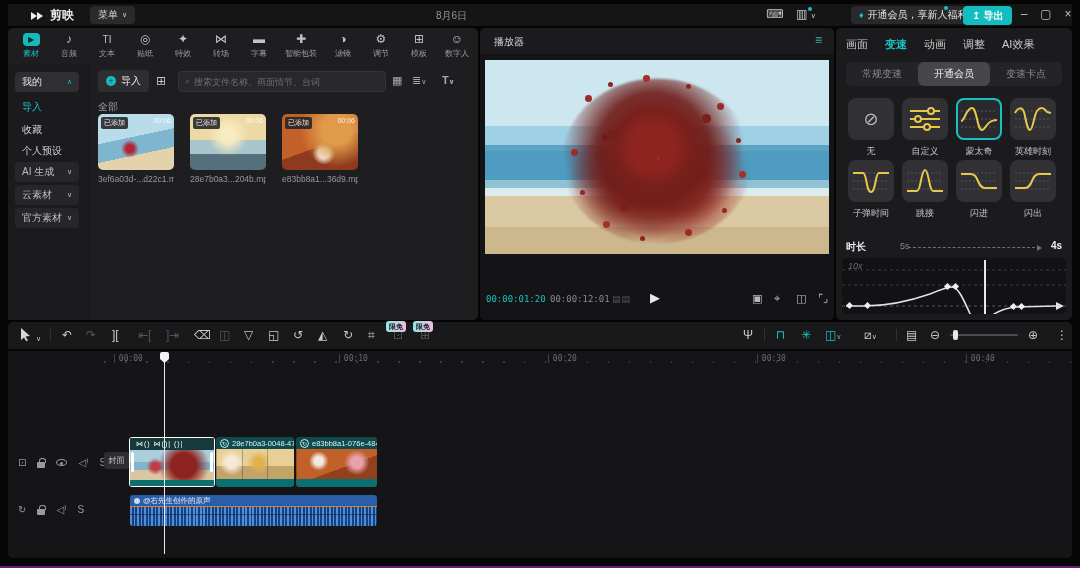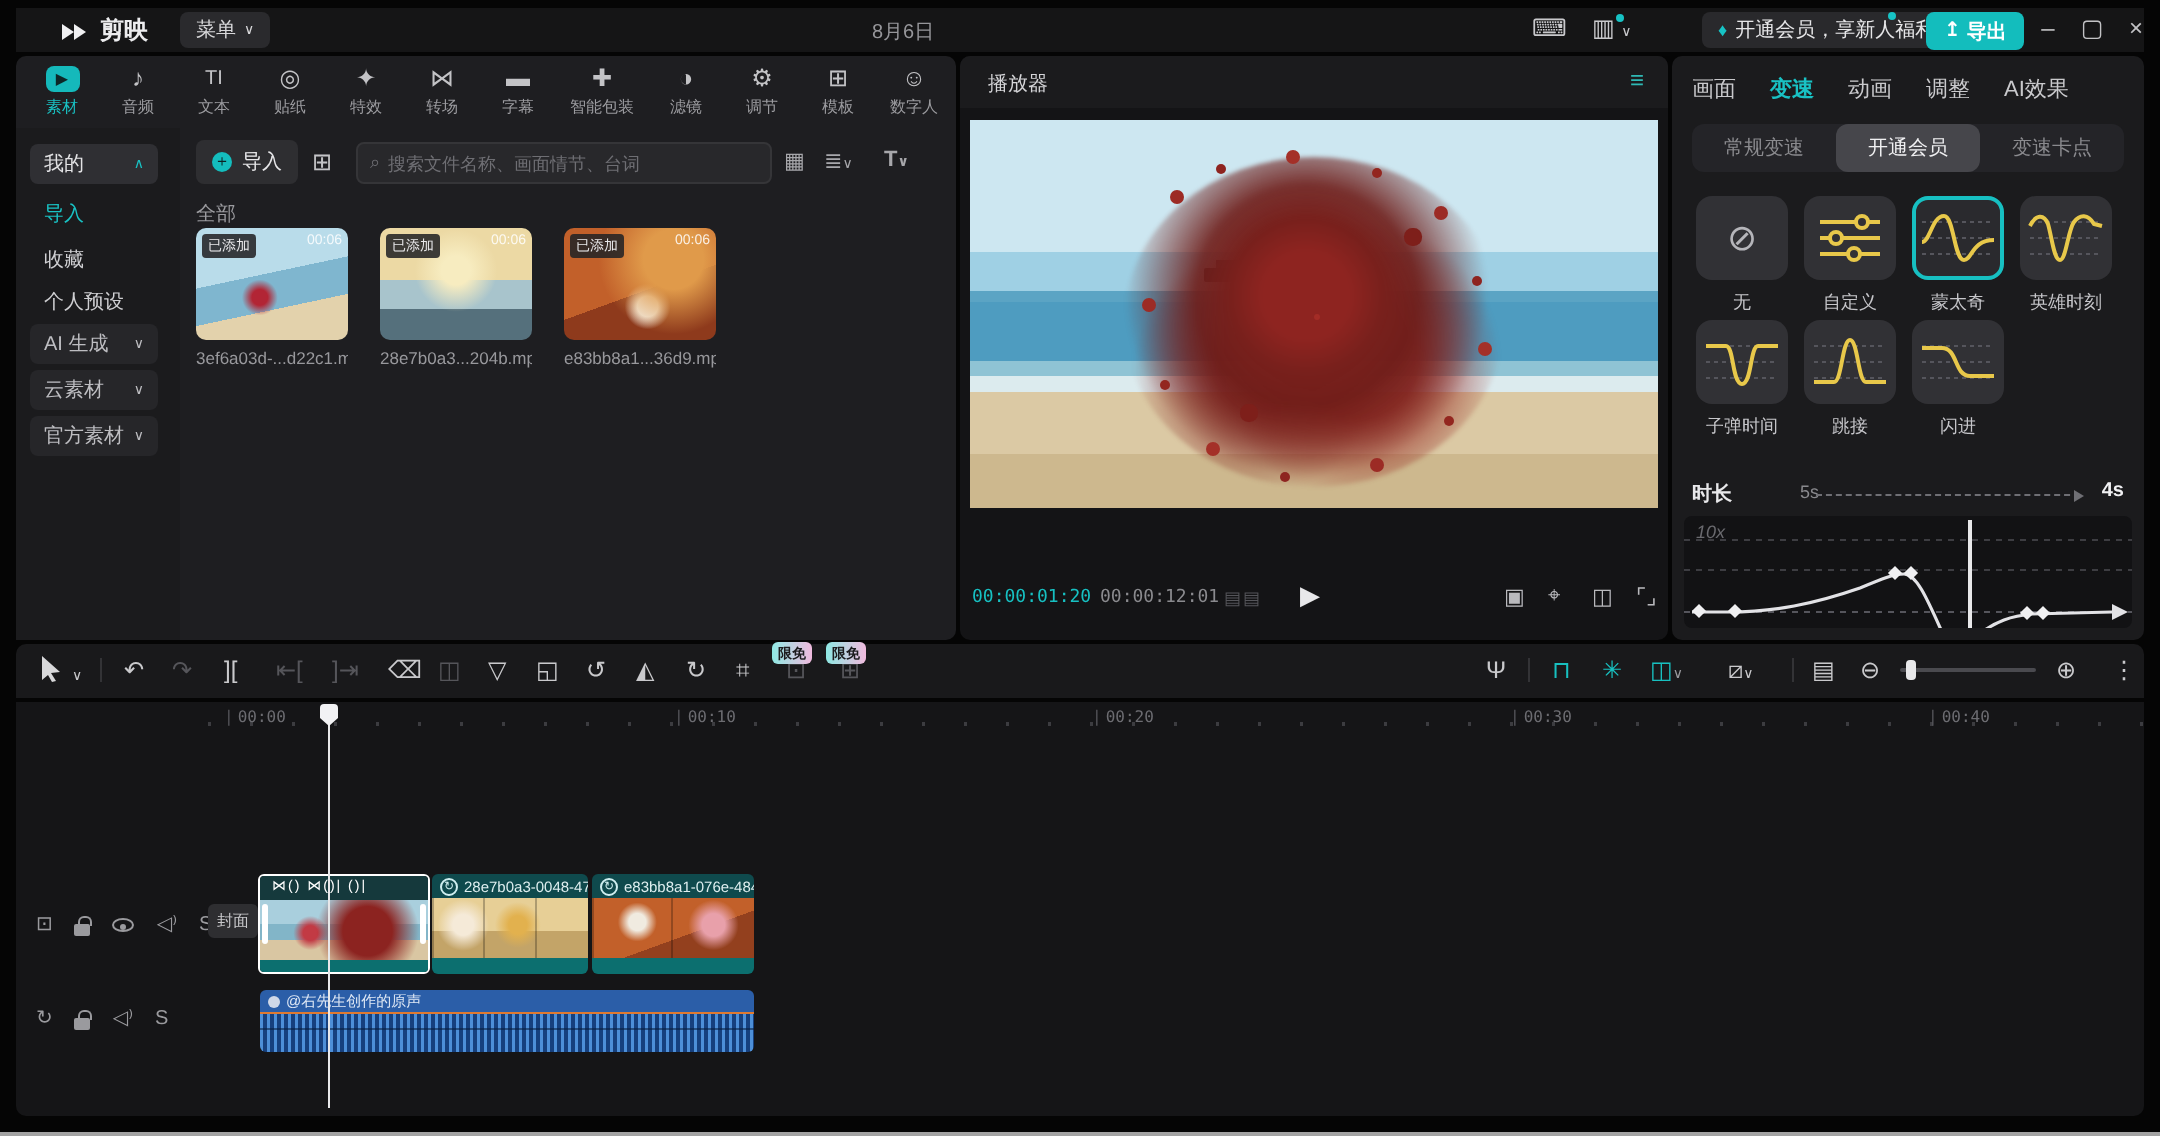--- a/index.html
+++ b/index.html
@@ -1,19 +1,19 @@
 <!DOCTYPE html>
 <html><head>
 <meta charset="utf-8">
 <style>
   * { box-sizing: border-box; margin: 0; padding: 0; }
   html,body { width:1080px; height:568px; background:#000; overflow:hidden;
     font-family:"Liberation Sans","DejaVu Sans",sans-serif; }
   .app { position:absolute; left:0; top:0; width:1080px; height:568px; background:#050505;
-    border-bottom:2px solid #a3a3a3; }
+    border-bottom:2px solid #701a75; }
   .panel { position:absolute; background:#1c1c1e; border-radius:5px; }
   .mono { font-family:"DejaVu Sans Mono",monospace; }
 
   
   .titlebar { position:absolute; left:8px; top:4px; width:1064px; height:22px; background:#151516; }
   .logo { position:absolute; left:22px; top:3px; display:flex; align-items:center; gap:5px; color:#ececee; font-size:12px; font-weight:bold; }
   .menu-btn { position:absolute; left:82px; top:2px; height:18px; padding:0 8px; background:#2a2a2d; border-radius:4px;
     color:#d8d8da; font-size:10px; display:flex; align-items:center; gap:4px; }
   .tb-date { position:absolute; left:428px; top:5px; color:#96969a; font-size:10px; }
   .tb-ico { position:absolute; top:3px; color:#c9c9cc; font-size:12px; }
@@ -445,20 +445,33 @@
           <g stroke="#55555c" stroke-width="1" stroke-dasharray="2,2">
               <line x1="2" y1="8" x2="38" y2="8"></line>
               <line x1="2" y1="16" x2="38" y2="16"></line>
               <line x1="2" y1="24" x2="38" y2="24"></line>
             </g>
           <path d="M2,9 L12,9 C20,9 18,23 26,23 L38,23" fill="none" stroke="#e8c84a" stroke-width="2"></path>
         </svg>
       </div>
       <div class="plabel">闪进</div>
     </div>
+    <div class="preset" style="left:172px; top:132px;">
+      <div class="pbox">
+        <svg width="40" height="32" viewBox="0 0 40 32">
+          <g stroke="#55555c" stroke-width="1" stroke-dasharray="2,2">
+              <line x1="2" y1="8" x2="38" y2="8"></line>
+              <line x1="2" y1="16" x2="38" y2="16"></line>
+              <line x1="2" y1="24" x2="38" y2="24"></line>
+            </g>
+          <path d="M2,23 L12,23 C20,23 18,9 26,9 L38,9" fill="none" stroke="#e8c84a" stroke-width="2"></path>
+        </svg>
+      </div>
+      <div class="plabel">闪出</div>
+    </div>
 
     <div class="dur-row">
       <span class="dur-lab">时长</span>
       <span class="dur-from">5s</span>
       <span class="dur-line"></span>
       <span class="dur-to">4s</span>
     </div>
 
     <div class="curve-editor">
       <span class="ce-scale">10x</span>

